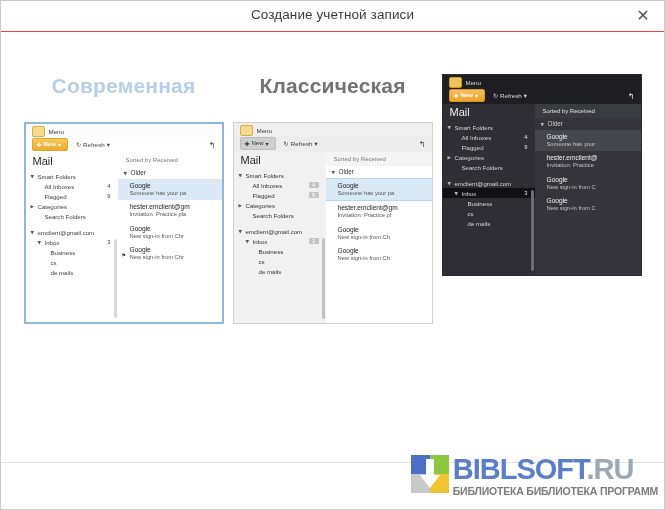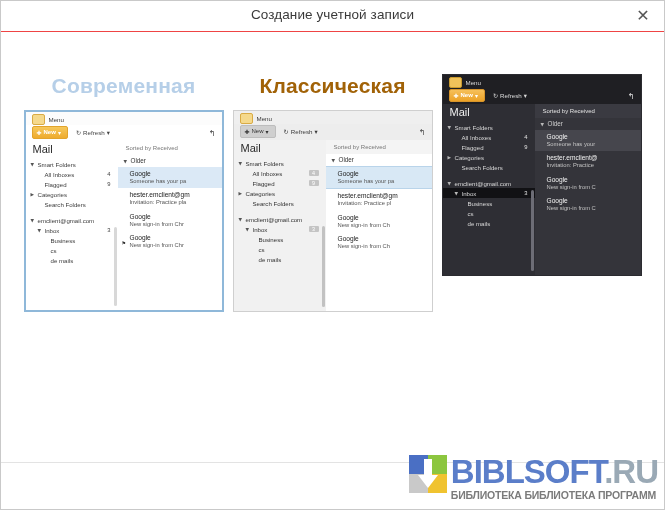--- a/index.html
+++ b/index.html
@@ -52,24 +52,25 @@
     margin-top:28px;
     display:flex;
     padding:0 18px;
     gap:0;
     align-items:flex-start;
   }
   .theme{
     width:213px;
     display:flex;flex-direction:column;align-items:center;
     cursor:pointer;
+    gap:12px;
   }
   .theme-title{
     font-size:21px;font-weight:bold;
-    color:#a16207;
+    color:#737373;
     margin-bottom:12px;
     letter-spacing:.2px;
     white-space:nowrap;
   }
   .theme.selected .theme-title{color:#b6cfe8;}
 
   
   .preview{
     width:200px;height:202px;
     box-sizing:border-box;
@@ -250,21 +251,21 @@
   }
   .wm-arrow .head{
     position:absolute;left:-10px;top:16px;
     width:0;height:0;
     border-left:10px solid transparent;
     border-right:10px solid transparent;
     border-top:13px solid #fff;
   }
   .wm-text{display:flex;flex-direction:column;}
   .wm-main{
-    font-size:33px;font-weight:bold;letter-spacing:-1px;
+    font-size:29px;font-weight:bold;letter-spacing:-1px;
     color:#5b7ec9;line-height:1;
     font-family:"Liberation Sans","DejaVu Sans",sans-serif;
   }
   .wm-main .ru{color:#9aa9b5;}
   .wm-sub{
     font-size:10.5px;font-weight:bold;color:#7b7b7b;
     letter-spacing:-.2px;line-height:1.4;
   }
 </style>
 </head>

